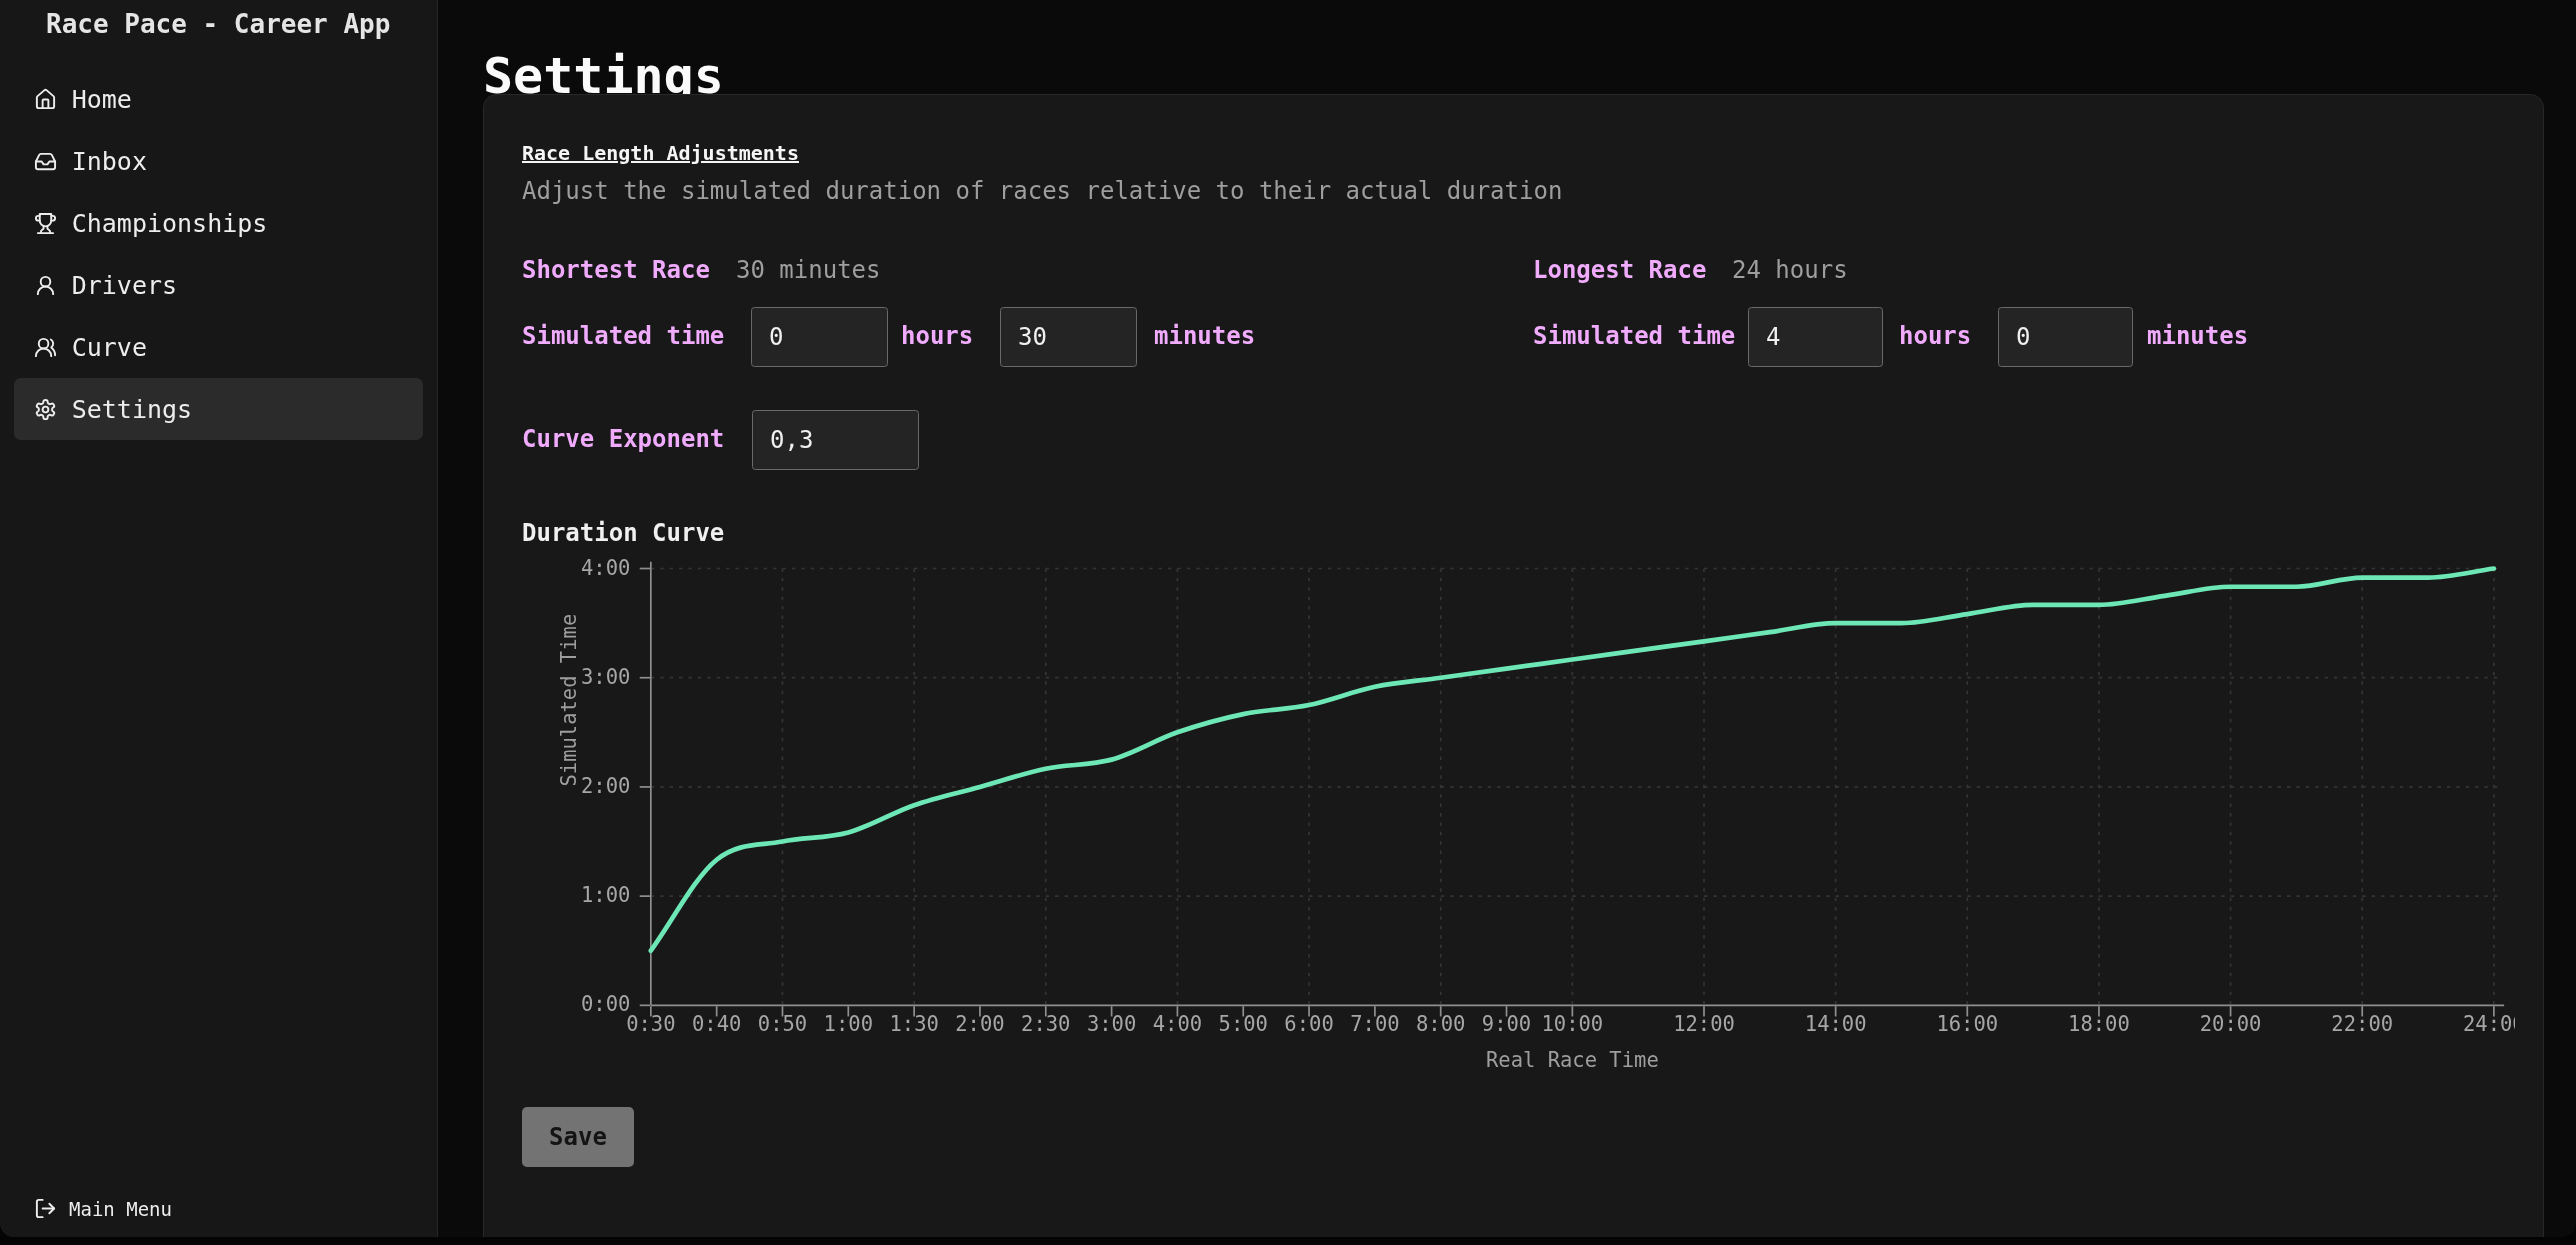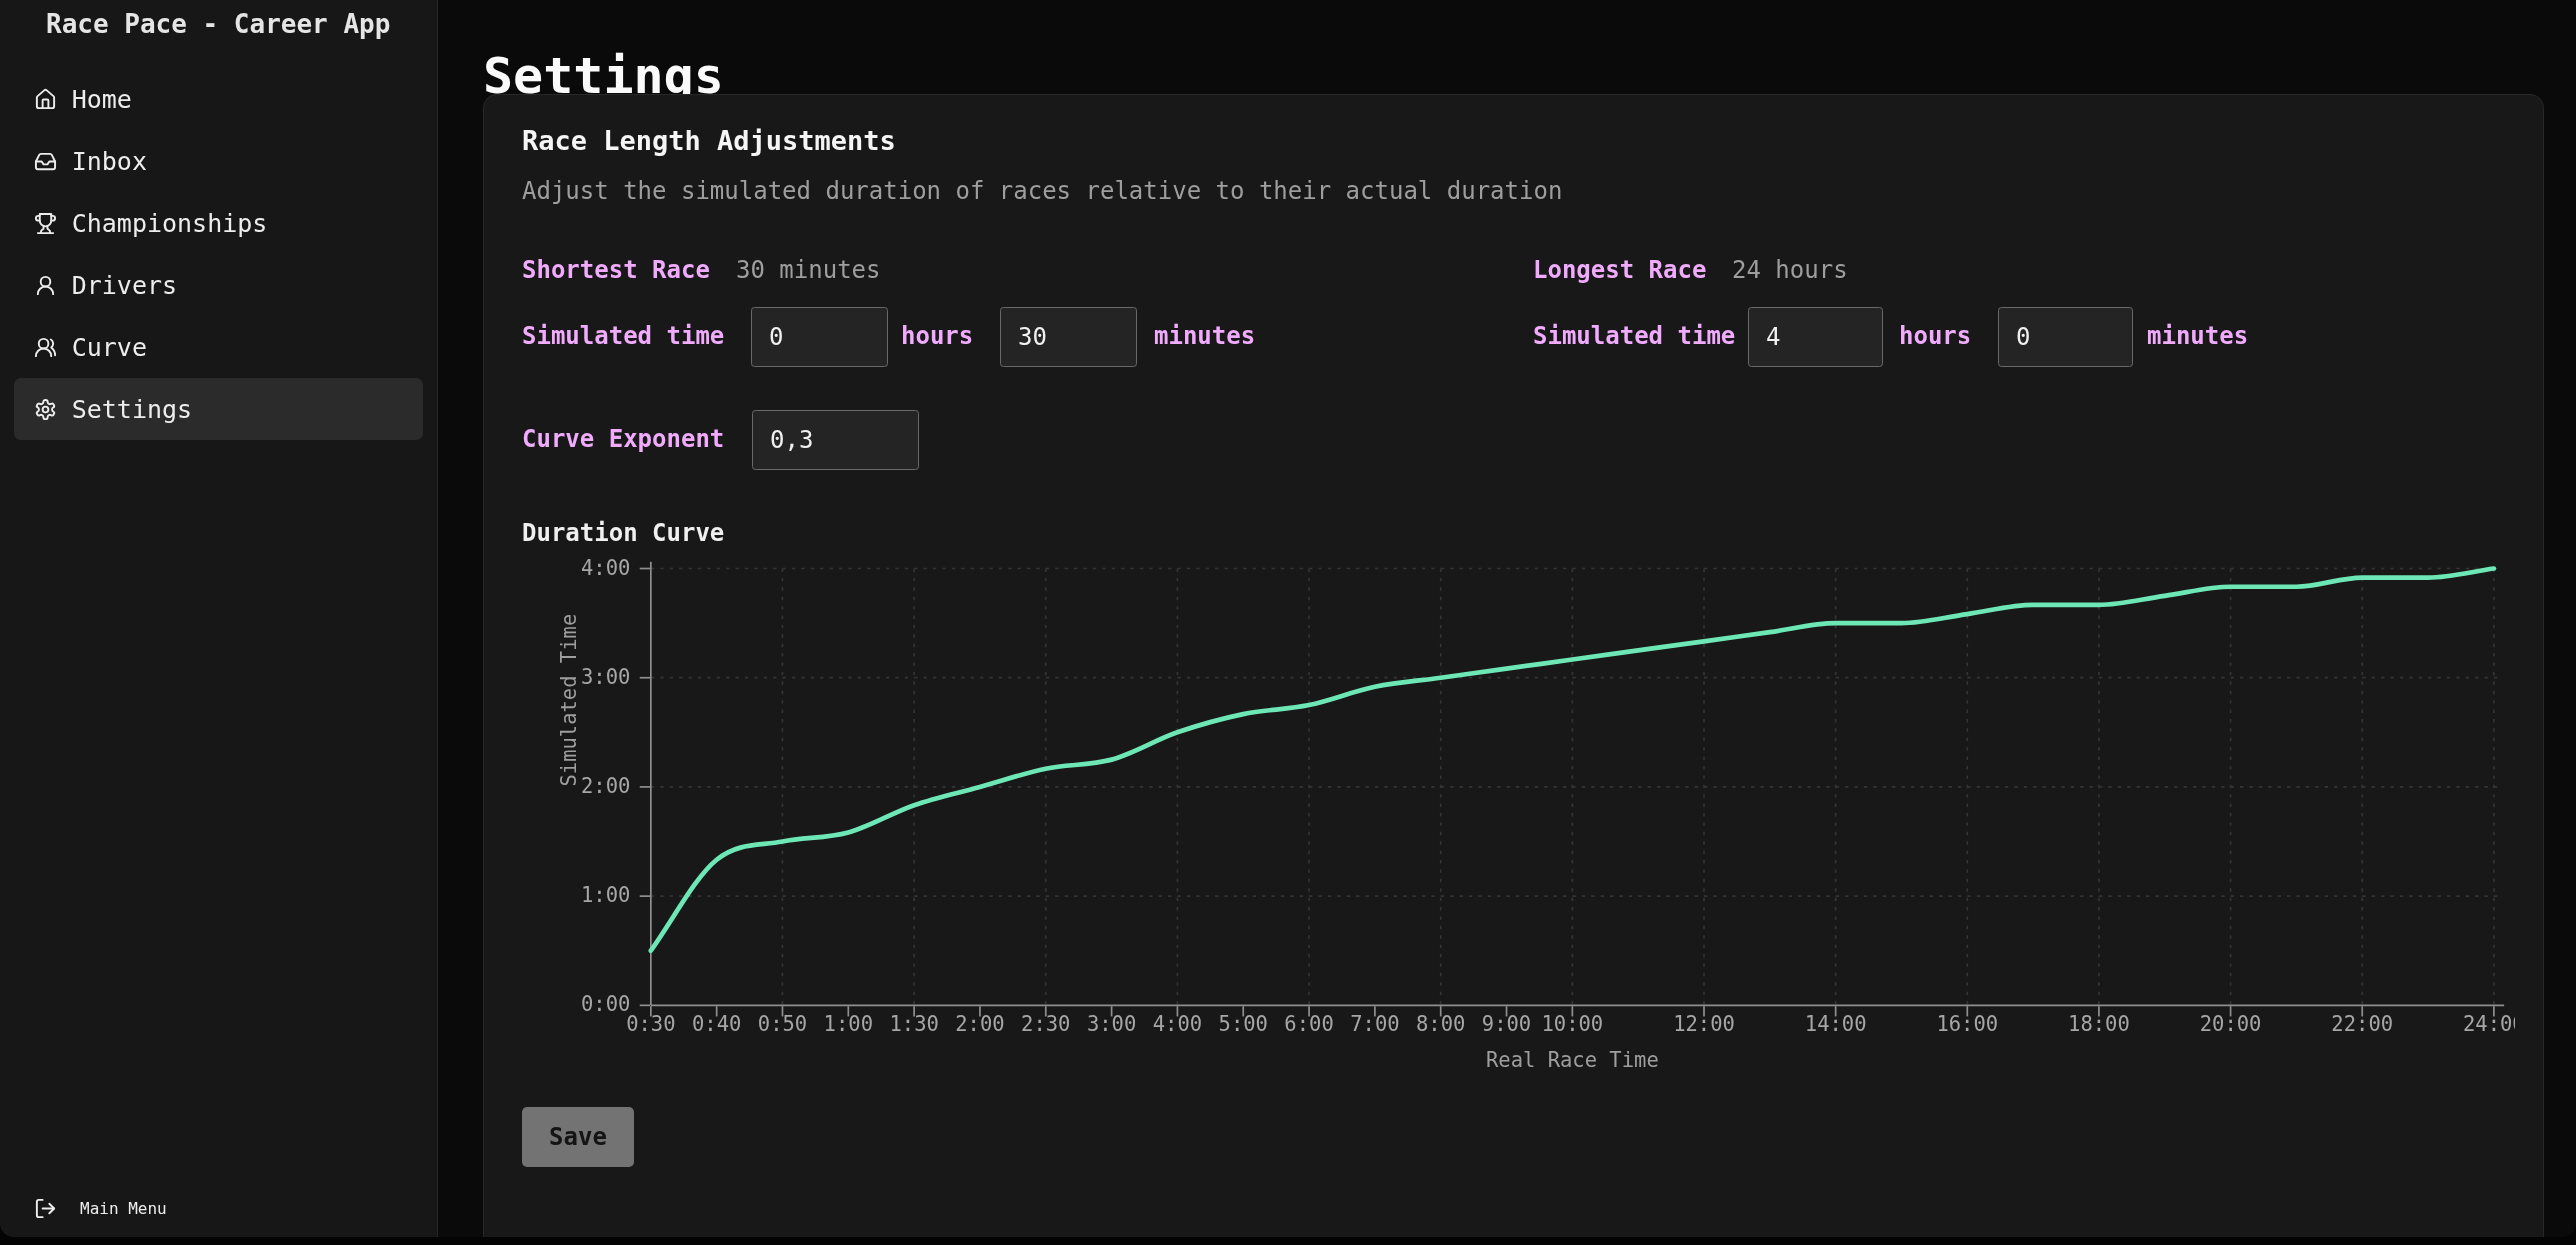--- a/index.html
+++ b/index.html
@@ -11,30 +11,30 @@
   .sidebar{position:absolute;left:0;top:0;bottom:0;width:438px;background:#171717;
     border-right:1.7px solid #262626;}
   .app-title{position:absolute;left:46px;top:8.6px;font-size:26px;font-weight:bold;color:#e5e5e5;white-space:nowrap;}
   .nav{position:absolute;left:13.7px;right:13.7px;top:68px;list-style:none;margin:0;padding:0;}
   .nav li{height:62px;display:flex;align-items:center;gap:14.5px;padding-left:20.5px;border-radius:6.8px;
     font-size:25px;color:#ededed;cursor:pointer;white-space:nowrap;}
   .nav li.active{background:#2b2b2b;}
   .icon{width:23px;height:23px;flex:0 0 23px;display:block;}
   .icon svg{width:23px;height:23px;display:block;stroke:#ededed;fill:none;stroke-width:2;
     stroke-linecap:round;stroke-linejoin:round;}
-  .sidebar-footer{position:absolute;left:34px;bottom:17px;display:flex;align-items:center;gap:23px;
-    font-size:16px;color:#ededed;cursor:pointer;white-space:nowrap;justify-content:space-between;}
+  .sidebar-footer{position:absolute;left:34px;bottom:17px;display:flex;align-items:center;gap:12px;
+    font-size:19px;color:#ededed;cursor:pointer;white-space:nowrap;justify-content:space-between;}
   
   .main-title{position:absolute;left:483px;top:13.7px;font-size:50px;font-weight:bold;color:#fafafa;white-space:nowrap;}
   .card{position:absolute;left:483px;top:94px;width:2061px;height:1197px;background:#181818;
     border:1.7px solid #282828;border-radius:13.7px;}
   .t{position:absolute;white-space:nowrap;font-size:24px;line-height:29px;color:#f0abfc;}
   .strong{font-weight:bold;}
   .muted{color:#9e9e9e;}
-  .card-title{position:absolute;left:38px;top:30px;font-size:27px;font-weight:bold;color:#f5f5f5;white-space:nowrap;}
+  .card-title{position:absolute;left:38px;top:46px;font-size:20px;font-weight:bold;color:#f5f5f5;white-space:nowrap;text-decoration:underline;}
   .card-subtitle{position:absolute;left:38px;top:82px;font-size:24px;color:#9e9e9e;white-space:nowrap;}
   .tbox{position:absolute;height:60px;background:#242424;border:1.7px solid #696969;border-radius:3.4px;
     color:#f0f0f0;font-family:"DejaVu Sans Mono","Liberation Mono",monospace;font-size:24px;
     padding:0 0 0 17px;outline:none;}
   .chart-title{position:absolute;left:38px;top:424px;font-size:24px;font-weight:bold;color:#f0f0f0;white-space:nowrap;}
   .chart{position:absolute;left:38px;top:453px;width:1993px;height:530px;}
   .save-btn{position:absolute;left:38px;top:1012px;width:112px;height:60px;background:#737373;color:#141414;
     border:none;border-radius:5.1px;font-family:"DejaVu Sans Mono","Liberation Mono",monospace;
     font-size:24px;font-weight:600;cursor:pointer;}
 </style>

